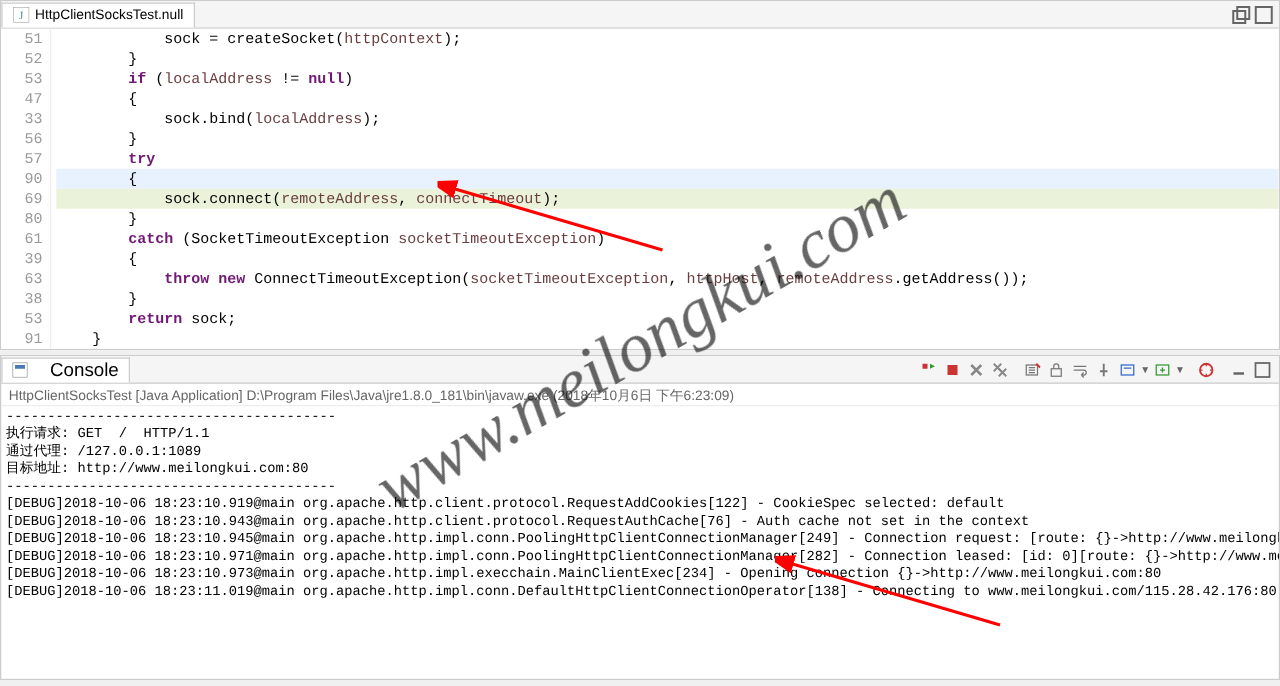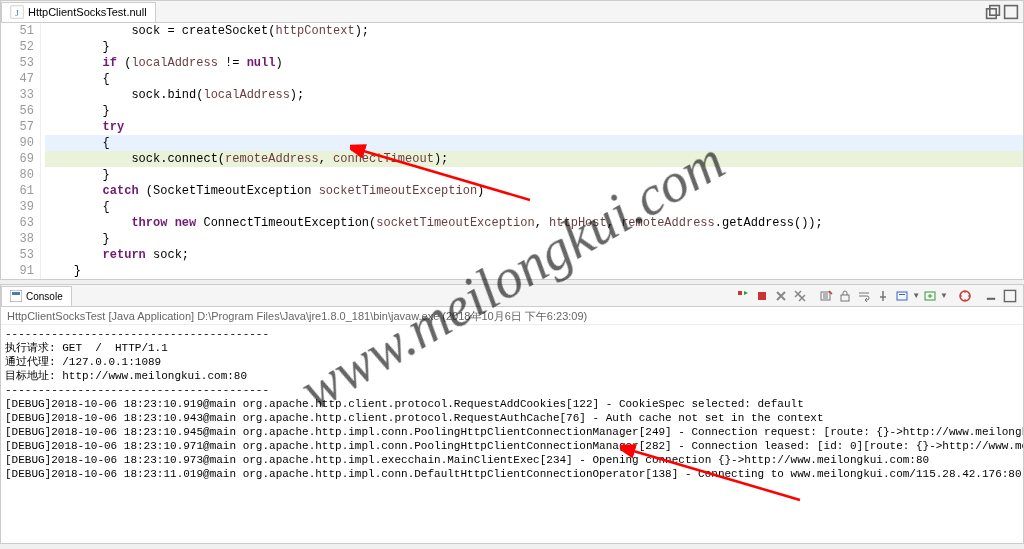--- a/index.html
+++ b/index.html
@@ -15,21 +15,21 @@
 .gutter { width: 40px; background: #fff; color: #9a9a9a; text-align: right; padding-right: 6px; font-family: Consolas, "Courier New", monospace; font-size: 12px; line-height: 16px; user-select: none; border-right: 1px solid #eee; }
 .gutter div { height: 16px; }
 .code { flex: 1; font-family: Consolas, "Courier New", monospace; font-size: 12px; line-height: 16px; white-space: pre; padding-left: 4px; position: relative; }
 .code .line { height: 16px; }
 .code .hl-line { background: #eaf3da; }
 .code .cursor-line { background: #e8f2fe; }
 .kw { color: #701a75; font-weight: bold; }
 .param { color: #6a3e3e; }
 .console-pane { background: #fff; border: 1px solid #ccc; margin-top: 4px; height: 260px; display: flex; flex-direction: column; }
 .console-tabs { height: 22px; background: #f5f5f5; border-bottom: 1px solid #ccc; display: flex; align-items: center; }
-.console-tab { height: 20px; padding: 0 8px; background: #fff; border: 1px solid #ccc; border-bottom: none; display: flex; align-items: center; gap: 4px; font-size: 10px; }
+.console-tab { height: 20px; padding: 0 8px; background: #fff; border: 1px solid #ccc; border-bottom: none; display: flex; align-items: center; gap: 18px; font-size: 15px; }
 .console-tab .sq { width: 12px; height: 12px; display: inline-flex; }
 .console-toolbar { margin-left: auto; display: flex; gap: 1px; padding-right: 4px; align-items: center; }
 .console-toolbar button { width: 18px; height: 16px; border: none; background: transparent; cursor: pointer; display: flex; align-items: center; justify-content: center; }
 .console-toolbar svg { width: 14px; height: 14px; }
 .console-info { height: 18px; padding: 2px 6px; font-size: 11px; color: #666; border-bottom: 1px solid #eee; white-space: nowrap; overflow: hidden; }
 .console-output { flex: 1; font-family: "NSimSun", Consolas, "Courier New", monospace; font-size: 11px; line-height: 14px; padding: 2px 4px; white-space: pre; overflow: auto; color: #000; }
 .watermark { position: absolute; left: 50%; top: 50%; transform: translate(-50%, -50%) rotate(-30deg); font-size: 56px; color: rgba(0,0,0,0.6); font-family: "Times New Roman", serif; font-style: italic; pointer-events: none; z-index: 999; }
 .arrow-svg { position: absolute; pointer-events: none; z-index: 998; }
 .spacer { width: 6px; }
 </style>

